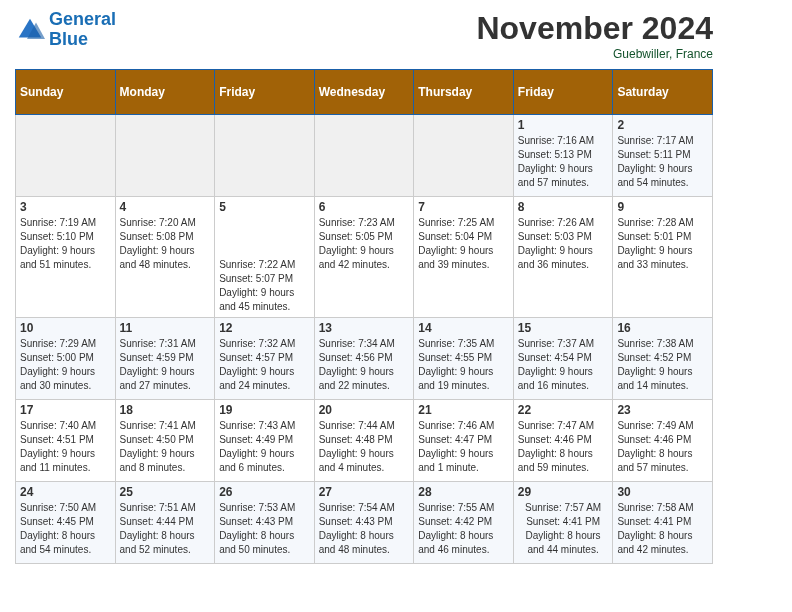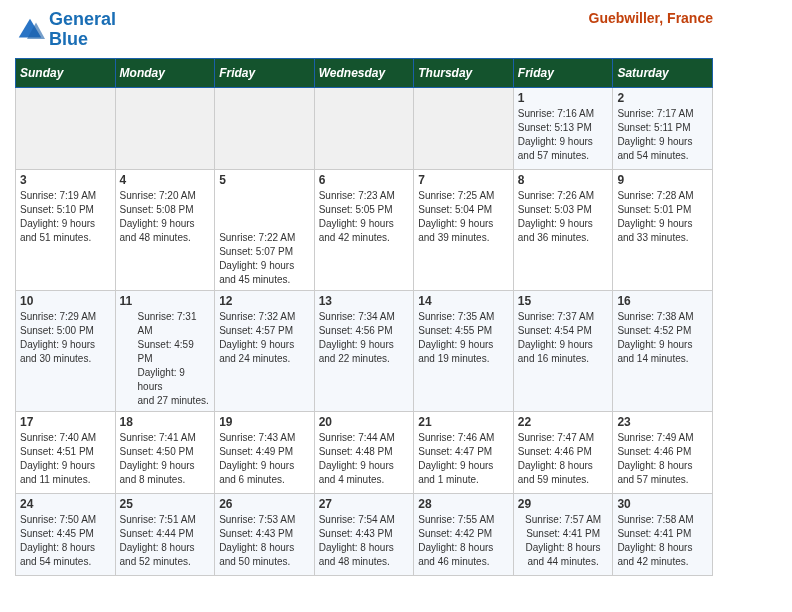--- a/index.html
+++ b/index.html
@@ -38,38 +38,36 @@
     }
     .title-block {
       text-align: right;
     }
     .month-title {
       font-size: 32px;
       font-weight: bold;
       color: #333;
     }
     .location {
-      font-size: 14px;
-      color: #c2410c;
-      font-weight: bold;
+      font-size: 12px;
+      color: #14532d;
     }
     table {
       width: 100%;
       border-collapse: collapse;
       table-layout: fixed;
     }
     thead th {
-      background-color: #14532d;
+      background-color: #a16207;
       color: #fff;
       font-size: 12px;
       font-weight: bold;
-      padding: 7px 4px;
+      padding: 15px 4px;
       text-align: left;
       border: 1px solid #1a5fa8;
-      font-style: italic;
     }
     tbody td {
       vertical-align: top;
       border: 1px solid #ccc;
       padding: 3px 4px;
       font-size: 9.5px;
       color: #333;
       height: 82px;
       background: #fff;
     }
@@ -101,20 +99,21 @@
       <svg class="logo-icon" viewBox="0 0 40 40">
         <polygon points="20,5 35,30 5,30" fill="#2a74c5"></polygon>
         <polygon points="28,10 40,32 16,32" fill="#1a5fa8" opacity="0.6"></polygon>
       </svg>
       <div class="logo-text">
         <div><span class="blue">General</span></div>
         <div><span class="blue">Blue</span></div>
       </div>
     </div>
     <div class="title-block">
+      <div class="month-title">November 2024</div>
       <div class="location">Guebwiller, France</div>
     </div>
   </div>
 
   <table>
     <thead>
       <tr>
 
       <th>Sunday</th>
           <th>Monday</th>
@@ -201,21 +200,21 @@
         <tr>
           <td>
             <span class="day-num">10</span>
             <div class="day-info" style="white-space: pre-line;">Sunrise: 7:29 AM
 Sunset: 5:00 PM
 Daylight: 9 hours
 and 30 minutes.</div>
           </td>
           <td>
             <span class="day-num">11</span>
-            <div class="day-info" style="white-space: pre-line; margin-left: 18px;">Sunrise: 7:31 AM
+            <div class="day-info" style="white-space: pre-line;">Sunrise: 7:31 AM
 Sunset: 4:59 PM
 Daylight: 9 hours
 and 27 minutes.</div>
           </td>
           <td>
             <span class="day-num">12</span>
             <div class="day-info" style="white-space: pre-line;">Sunrise: 7:32 AM
 Sunset: 4:57 PM
 Daylight: 9 hours
 and 24 minutes.</div>

